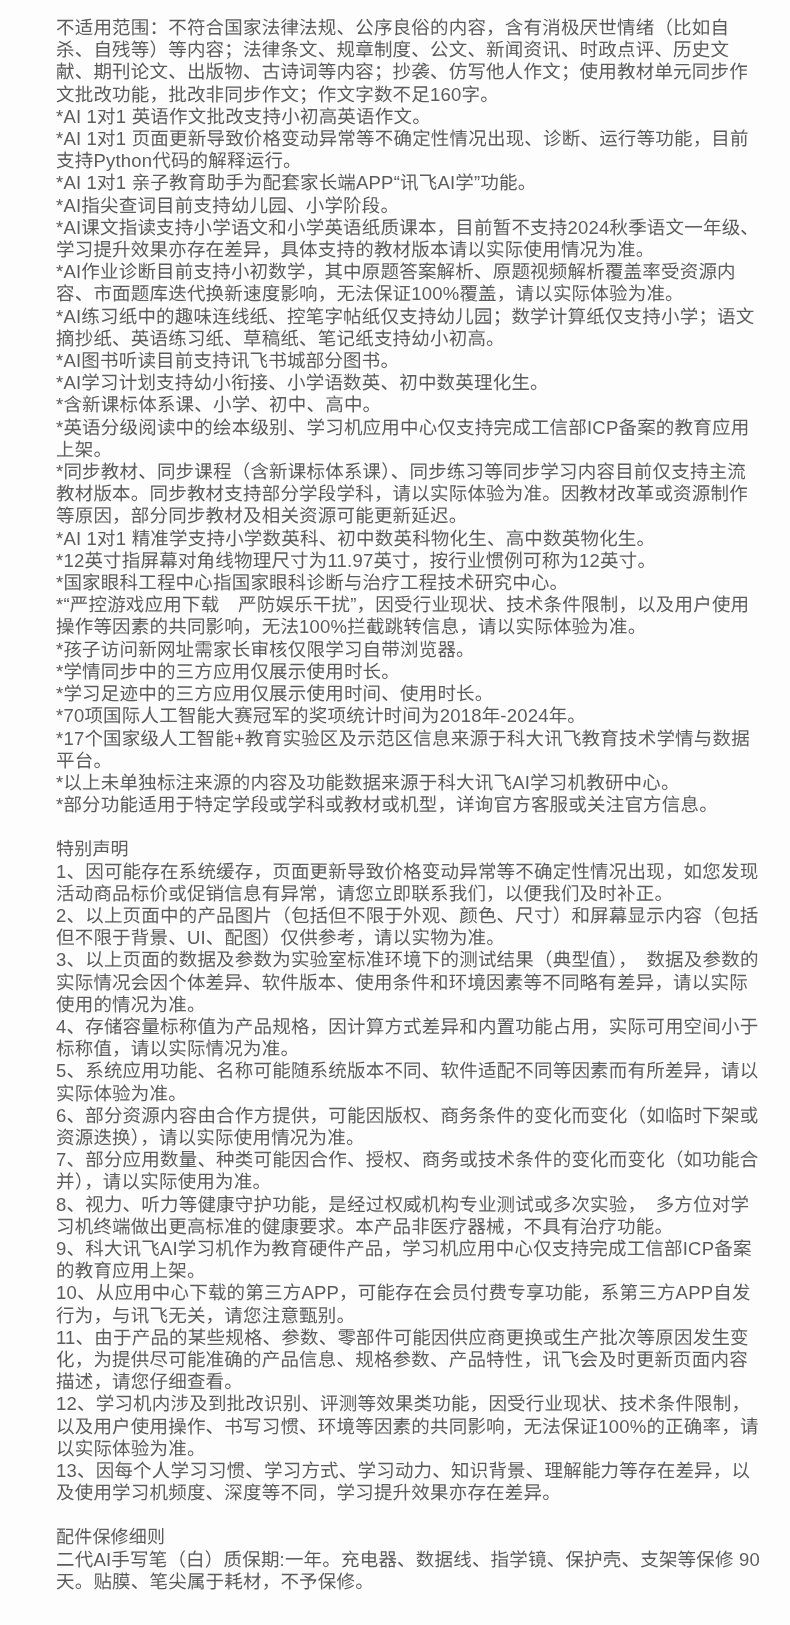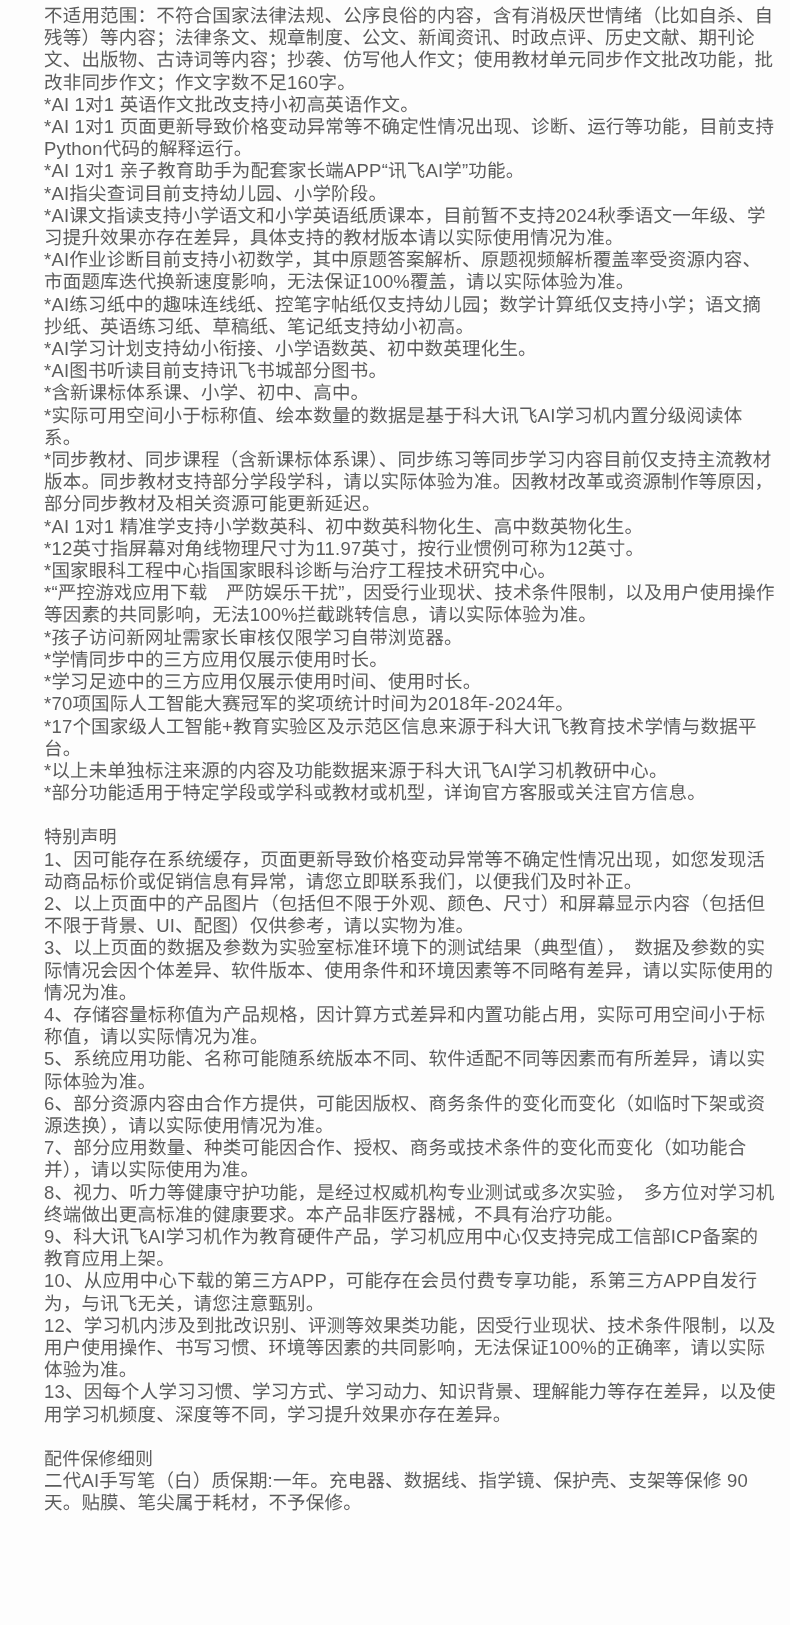--- a/index.html
+++ b/index.html
@@ -15,21 +15,21 @@
   .doc {
     box-sizing: border-box;
     width: 790px;
     padding: 5px 14px 40px 44px;
     color: #5c5c5c;
     font-size: 18.5px;
     line-height: 22.2px;
     letter-spacing: 0.2px;
   }
   .section {
-    margin: 0;
+    margin: 12px;
   }
   .section + .section {
     margin-top: 22px;
   }
   .section-heading {
     margin: 0;
     font-size: 18px;
     font-weight: normal;
     line-height: 22.2px;
   }
@@ -47,24 +47,24 @@
   <section class="section">
     <div>
         <p class="para">不适用范围：不符合国家法律法规、公序良俗的内容，含有消极厌世情绪（比如自杀、自残等）等内容；法律条文、规章制度、公文、新闻资讯、时政点评、历史文献、期刊论文、出版物、古诗词等内容；抄袭、仿写他人作文；使用教材单元同步作文批改功能，批改非同步作文；作文字数不足160字。</p>
         <p class="para">*AI 1对1 英语作文批改支持小初高英语作文。</p>
         <p class="para">*AI 1对1 页面更新导致价格变动异常等不确定性情况出现、诊断、运行等功能，目前支持Python代码的解释运行。</p>
         <p class="para">*AI 1对1 亲子教育助手为配套家长端APP“讯飞AI学”功能。</p>
         <p class="para">*AI指尖查词目前支持幼儿园、小学阶段。</p>
         <p class="para">*AI课文指读支持小学语文和小学英语纸质课本，目前暂不支持2024秋季语文一年级、学习提升效果亦存在差异，具体支持的教材版本请以实际使用情况为准。</p>
         <p class="para">*AI作业诊断目前支持小初数学，其中原题答案解析、原题视频解析覆盖率受资源内容、市面题库迭代换新速度影响，无法保证100%覆盖，请以实际体验为准。</p>
         <p class="para">*AI练习纸中的趣味连线纸、控笔字帖纸仅支持幼儿园；数学计算纸仅支持小学；语文摘抄纸、英语练习纸、草稿纸、笔记纸支持幼小初高。</p>
+        <p class="para">*AI图书听读目前支持讯飞书城部分图书。</p>
         <p class="para">*AI学习计划支持幼小衔接、小学语数英、初中数英理化生。</p>
-        <p class="para">*AI图书听读目前支持讯飞书城部分图书。</p>
         <p class="para">*含新课标体系课、小学、初中、高中。</p>
-        <p class="para">*实际可用空间小于标称值、绘本数量的数据是基于科大讯飞AI学习机内置分级阅读体系。</p>
+        <p class="para">*英语分级阅读中的绘本级别、学习机应用中心仅支持完成工信部ICP备案的教育应用上架。</p>
         <p class="para">*同步教材、同步课程（含新课标体系课）、同步练习等同步学习内容目前仅支持主流教材版本。同步教材支持部分学段学科，请以实际体验为准。因教材改革或资源制作等原因，部分同步教材及相关资源可能更新延迟。</p>
         <p class="para">*AI 1对1 精准学支持小学数英科、初中数英科物化生、高中数英物化生。</p>
         <p class="para">*12英寸指屏幕对角线物理尺寸为11.97英寸，按行业惯例可称为12英寸。</p>
         <p class="para">*国家眼科工程中心指国家眼科诊断与治疗工程技术研究中心。</p>
         <p class="para">*“严控游戏应用下载　严防娱乐干扰”，因受行业现状、技术条件限制，以及用户使用操作等因素的共同影响，无法100%拦截跳转信息，请以实际体验为准。</p>
         <p class="para">*孩子访问新网址需家长审核仅限学习自带浏览器。</p>
         <p class="para">*学情同步中的三方应用仅展示使用时长。</p>
         <p class="para">*学习足迹中的三方应用仅展示使用时间、使用时长。</p>
         <p class="para">*70项国际人工智能大赛冠军的奖项统计时间为2018年-2024年。</p>
         <p class="para">*17个国家级人工智能+教育实验区及示范区信息来源于科大讯飞教育技术学情与数据平台。</p>
@@ -79,20 +79,21 @@
         <p class="para">1、因可能存在系统缓存，页面更新导致价格变动异常等不确定性情况出现，如您发现活动商品标价或促销信息有异常，请您立即联系我们，以便我们及时补正。</p>
         <p class="para">2、以上页面中的产品图片（包括但不限于外观、颜色、尺寸）和屏幕显示内容（包括但不限于背景、UI、配图）仅供参考，请以实物为准。</p>
         <p class="para">3、以上页面的数据及参数为实验室标准环境下的测试结果（典型值），　数据及参数的实际情况会因个体差异、软件版本、使用条件和环境因素等不同略有差异，请以实际使用的情况为准。</p>
         <p class="para">4、存储容量标称值为产品规格，因计算方式差异和内置功能占用，实际可用空间小于标称值，请以实际情况为准。</p>
         <p class="para">5、系统应用功能、名称可能随系统版本不同、软件适配不同等因素而有所差异，请以实际体验为准。</p>
         <p class="para">6、部分资源内容由合作方提供，可能因版权、商务条件的变化而变化（如临时下架或资源迭换），请以实际使用情况为准。</p>
         <p class="para">7、部分应用数量、种类可能因合作、授权、商务或技术条件的变化而变化（如功能合并），请以实际使用为准。</p>
         <p class="para">8、视力、听力等健康守护功能，是经过权威机构专业测试或多次实验，　多方位对学习机终端做出更高标准的健康要求。本产品非医疗器械，不具有治疗功能。</p>
         <p class="para">9、科大讯飞AI学习机作为教育硬件产品，学习机应用中心仅支持完成工信部ICP备案的教育应用上架。</p>
         <p class="para">10、从应用中心下载的第三方APP，可能存在会员付费专享功能，系第三方APP自发行为，与讯飞无关，请您注意甄别。</p>
+        <p class="para">11、由于产品的某些规格、参数、零部件可能因供应商更换或生产批次等原因发生变化，为提供尽可能准确的产品信息、规格参数、产品特性，讯飞会及时更新页面内容描述，请您仔细查看。</p>
         <p class="para">12、学习机内涉及到批改识别、评测等效果类功能，因受行业现状、技术条件限制，以及用户使用操作、书写习惯、环境等因素的共同影响，无法保证100%的正确率，请以实际体验为准。</p>
         <p class="para">13、因每个人学习习惯、学习方式、学习动力、知识背景、理解能力等存在差异，以及使用学习机频度、深度等不同，学习提升效果亦存在差异。</p>
       </div>
   </section>
 
   <section class="section">
     <h2 class="section-heading">配件保修细则</h2>
     <div>
         <p class="para">二代AI手写笔（白）质保期:一年。充电器、数据线、指学镜、保护壳、支架等保修 90天。贴膜、笔尖属于耗材，不予保修。</p>
       </div>

